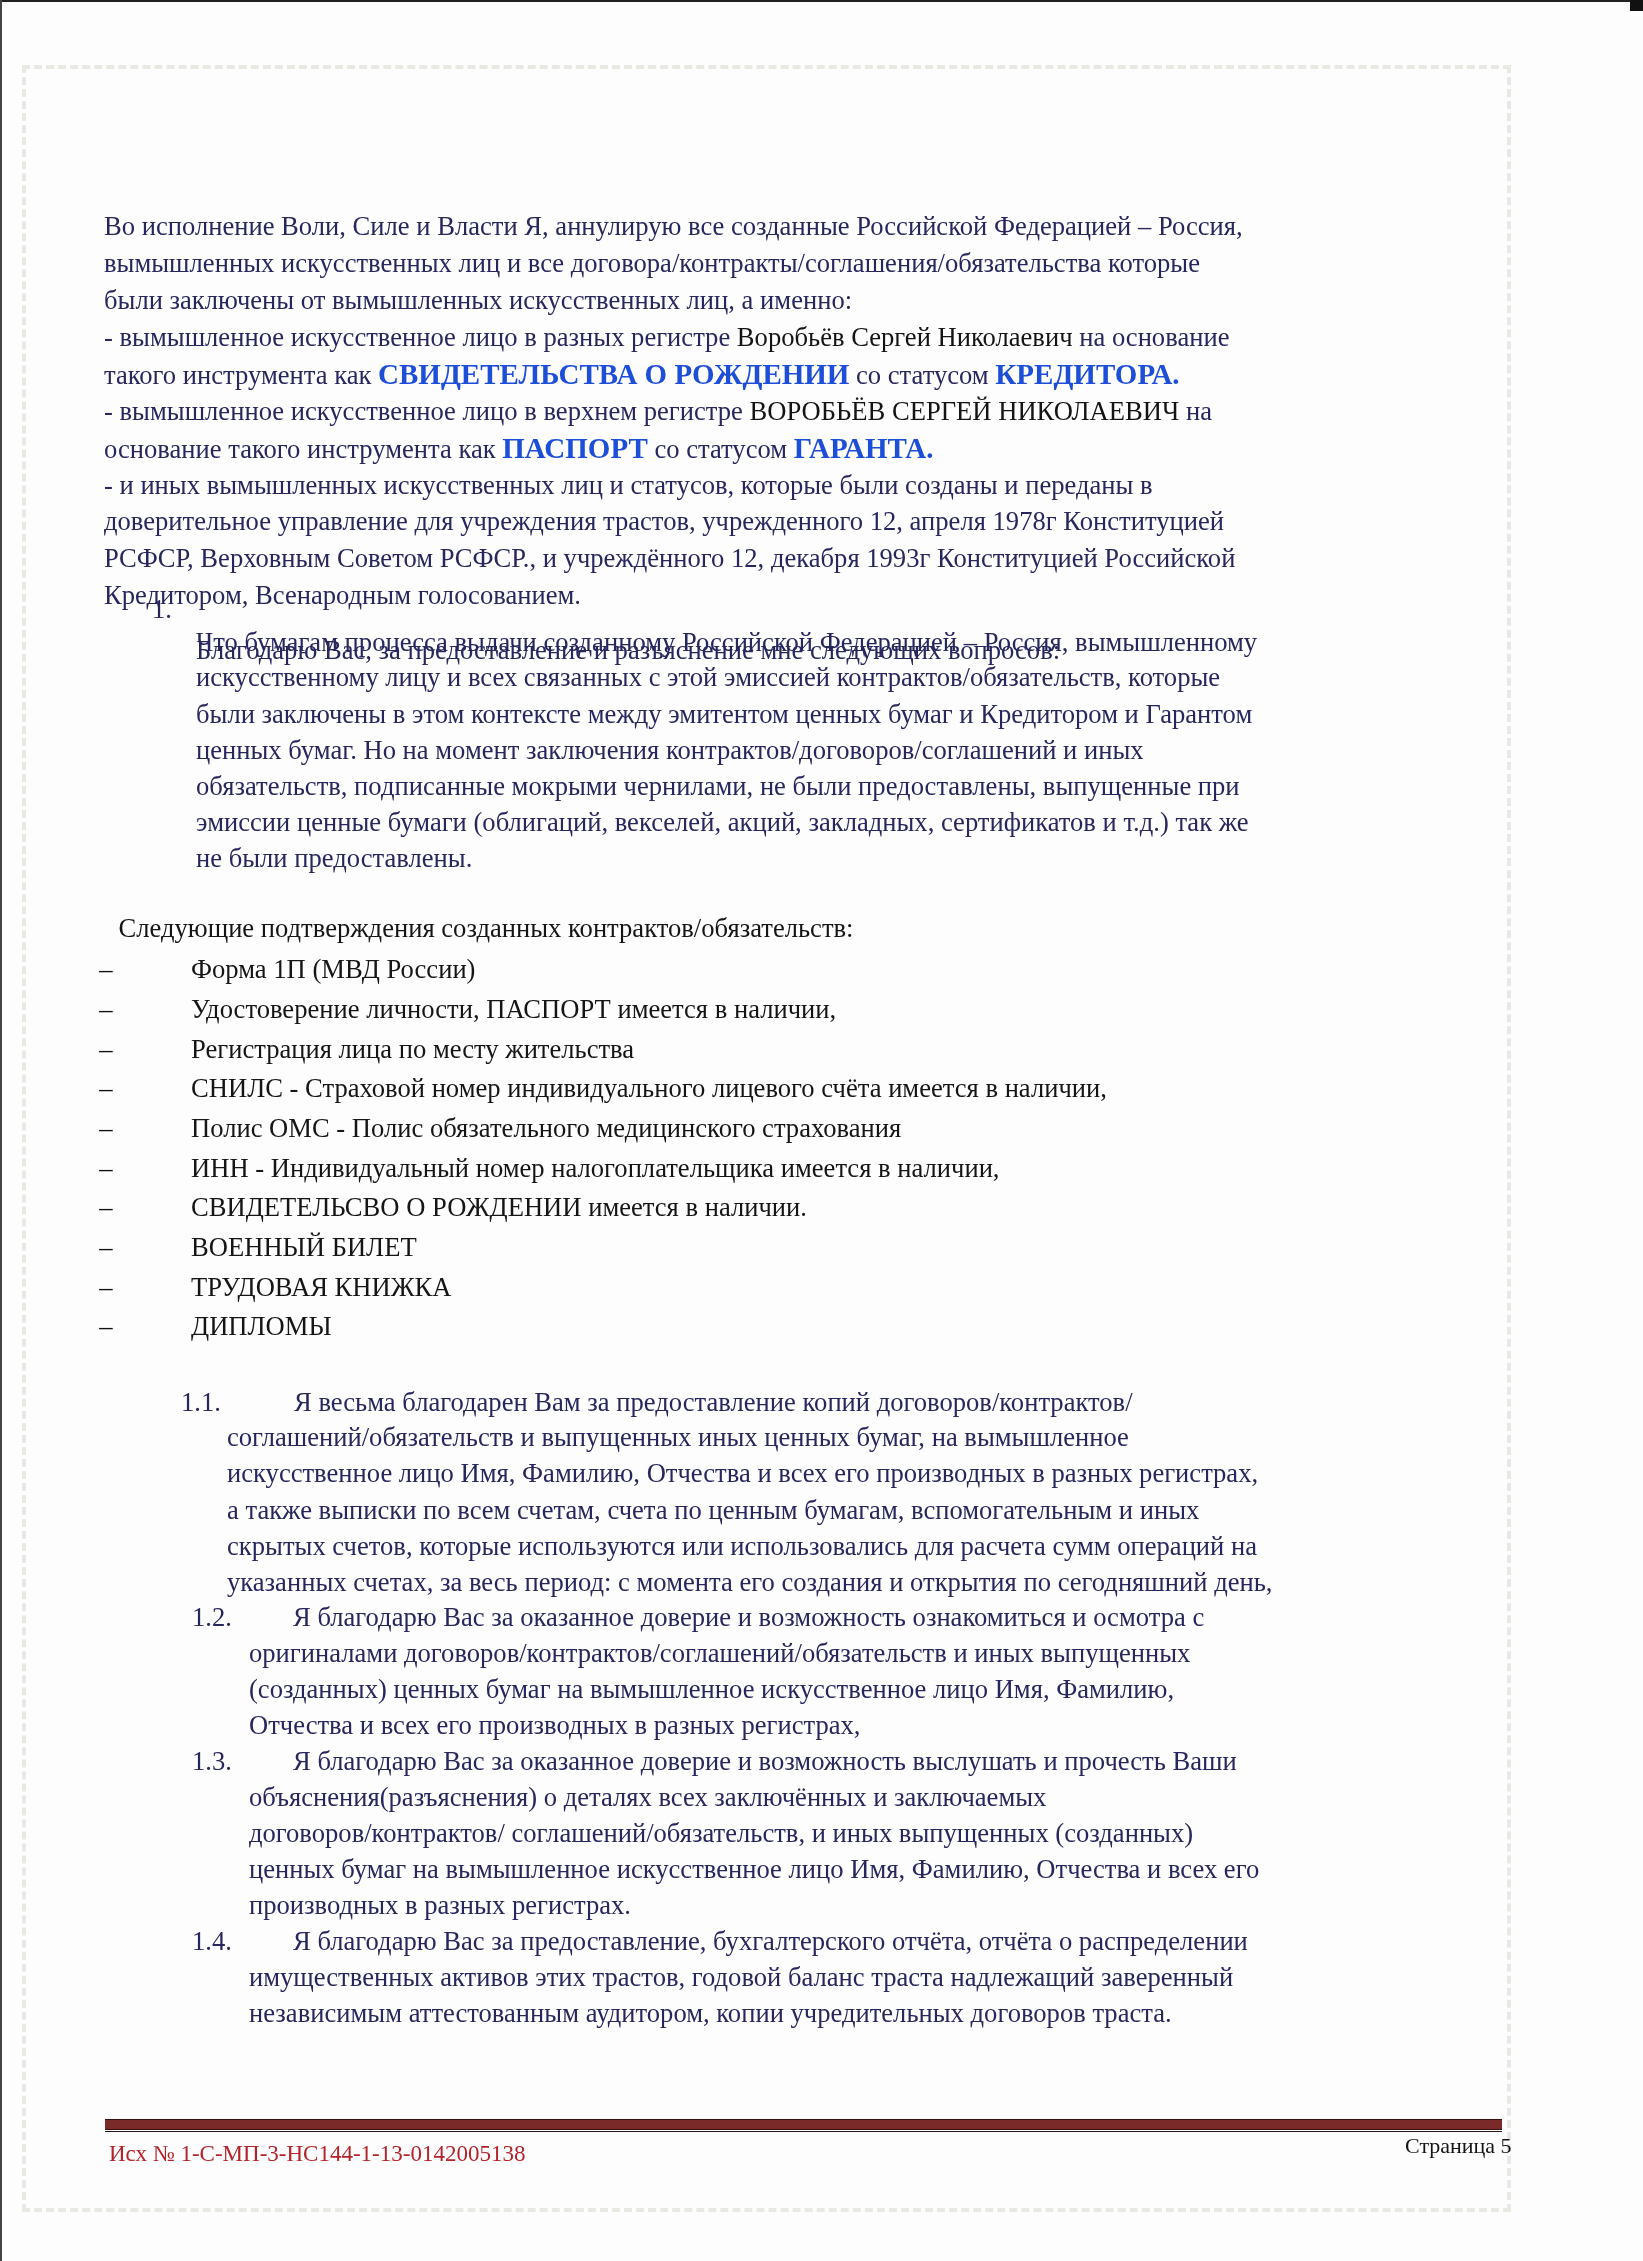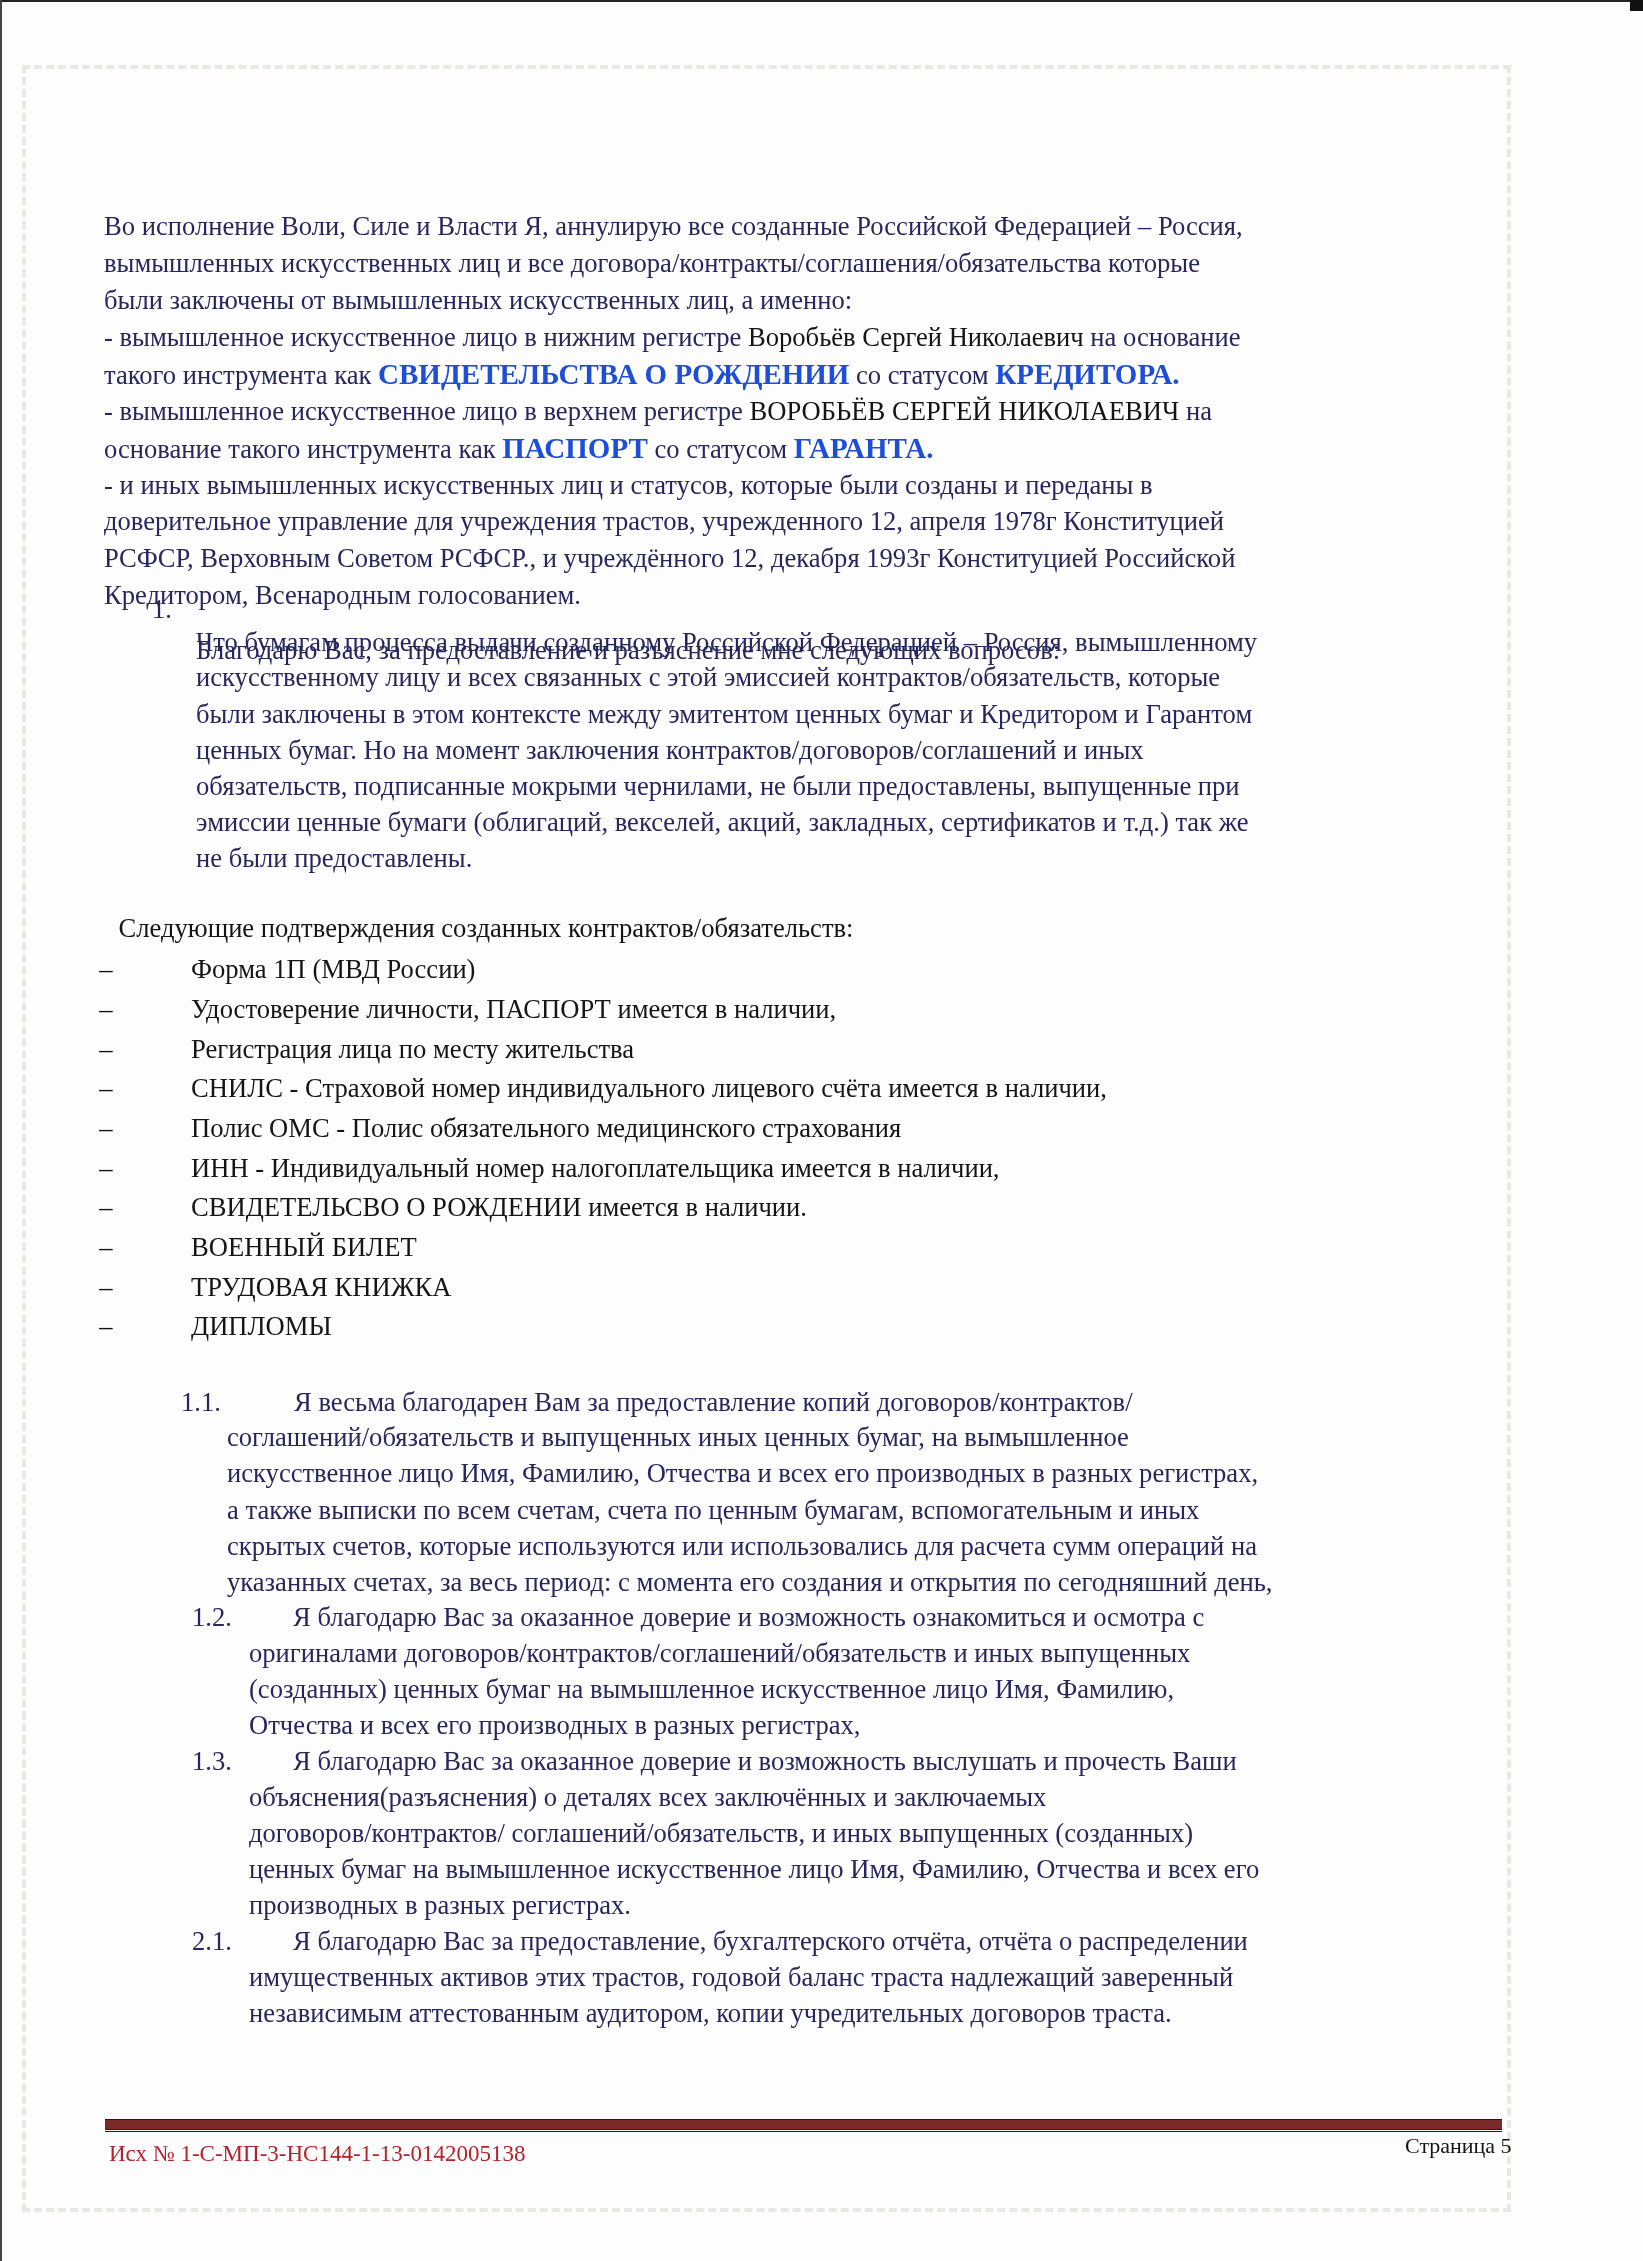--- a/index.html
+++ b/index.html
@@ -40,21 +40,21 @@
 <div class="scan-edge-left"></div>
 <div class="frame"></div>
 
 <div class="page">
 
   <div class="line" style="top:208px;">Во исполнение Воли, Силе и Власти  Я, аннулирую все созданные Российской Федерацией – Россия,</div>
   <div class="line" style="top:245px;">вымышленных искусственных лиц и все договора/контракты/соглашения/обязательства которые</div>
   <div class="line" style="top:282px;">были заключены от вымышленных искусственных лиц, а именно:</div>
 
   <div class="line" style="top:319px;">
-    <span>- вымышленное искусственное лицо в нижним регистре </span><span class="blk">Воробьёв Сергей Николаевич</span><span>  на основание</span>
+    <span>- вымышленное искусственное лицо в разных регистре </span><span class="blk">Воробьёв Сергей Николаевич</span><span>  на основание</span>
   </div>
   <div class="line" style="top:356px;">
     <span>такого инструмента как </span><span class="bold">СВИДЕТЕЛЬСТВА О РОЖДЕНИИ</span><span> со статусом </span><span class="bold">КРЕДИТОРА.</span>
   </div>
 
   <div class="line" style="top:393px;">
     <span>- вымышленное искусственное лицо в верхнем регистре </span><span class="blk">ВОРОБЬЁВ СЕРГЕЙ НИКОЛАЕВИЧ</span><span>  на</span>
   </div>
   <div class="line" style="top:430px;">
     <span>основание такого инструмента как </span><span class="bold">ПАСПОРТ</span><span> со статусом </span><span class="bold">ГАРАНТА.</span>
@@ -112,21 +112,21 @@
   <div class="line" style="left:145px; top:1671px;">(созданных) ценных бумаг на вымышленное искусственное  лицо Имя, Фамилию,</div>
   <div class="line" style="left:145px; top:1707px;text-align:right;">Отчества  и всех его производных в разных регистрах,</div>
 
   <div class="num" style="left:88px; top:1743px;">1.3.</div>
   <div class="line" style="left:189px; top:1743px;font-family:Liberation Serif, serif;">Я благодарю Вас за оказанное доверие и возможность выслушать и прочесть Ваши</div>
   <div class="line" style="left:145px; top:1779px;">объяснения(разъяснения)  о деталях всех заключённых и заключаемых</div>
   <div class="line" style="left:145px; top:1815px;">договоров/контрактов/ соглашений/обязательств, и иных выпущенных (созданных)</div>
   <div class="line" style="left:145px; top:1851px;">ценных бумаг на вымышленное искусственное  лицо Имя, Фамилию, Отчества  и всех его</div>
   <div class="line" style="left:145px; top:1887px;">производных в разных регистрах.</div>
 
-  <div class="num" style="left:88px; top:1923px;">2.1.</div>
+  <div class="num" style="left:88px; top:1923px;">1.4.</div>
   <div class="line" style="left:189px; top:1923px;">Я благодарю Вас за предоставление, бухгалтерского отчёта, отчёта о распределении</div>
   <div class="line" style="left:145px; top:1959px;">имущественных активов этих трастов, годовой баланс траста надлежащий заверенный</div>
   <div class="line" style="left:145px; top:1995px;">независимым аттестованным аудитором, копии учредительных договоров траста.</div>
 </div>
 
 <div class="footer-rule">
   <div class="thick"></div>
   <div class="thin"></div>
 </div>
 <div class="footer-ref">Исх № 1-С-МП-3-НС144-1-13-0142005138</div>

